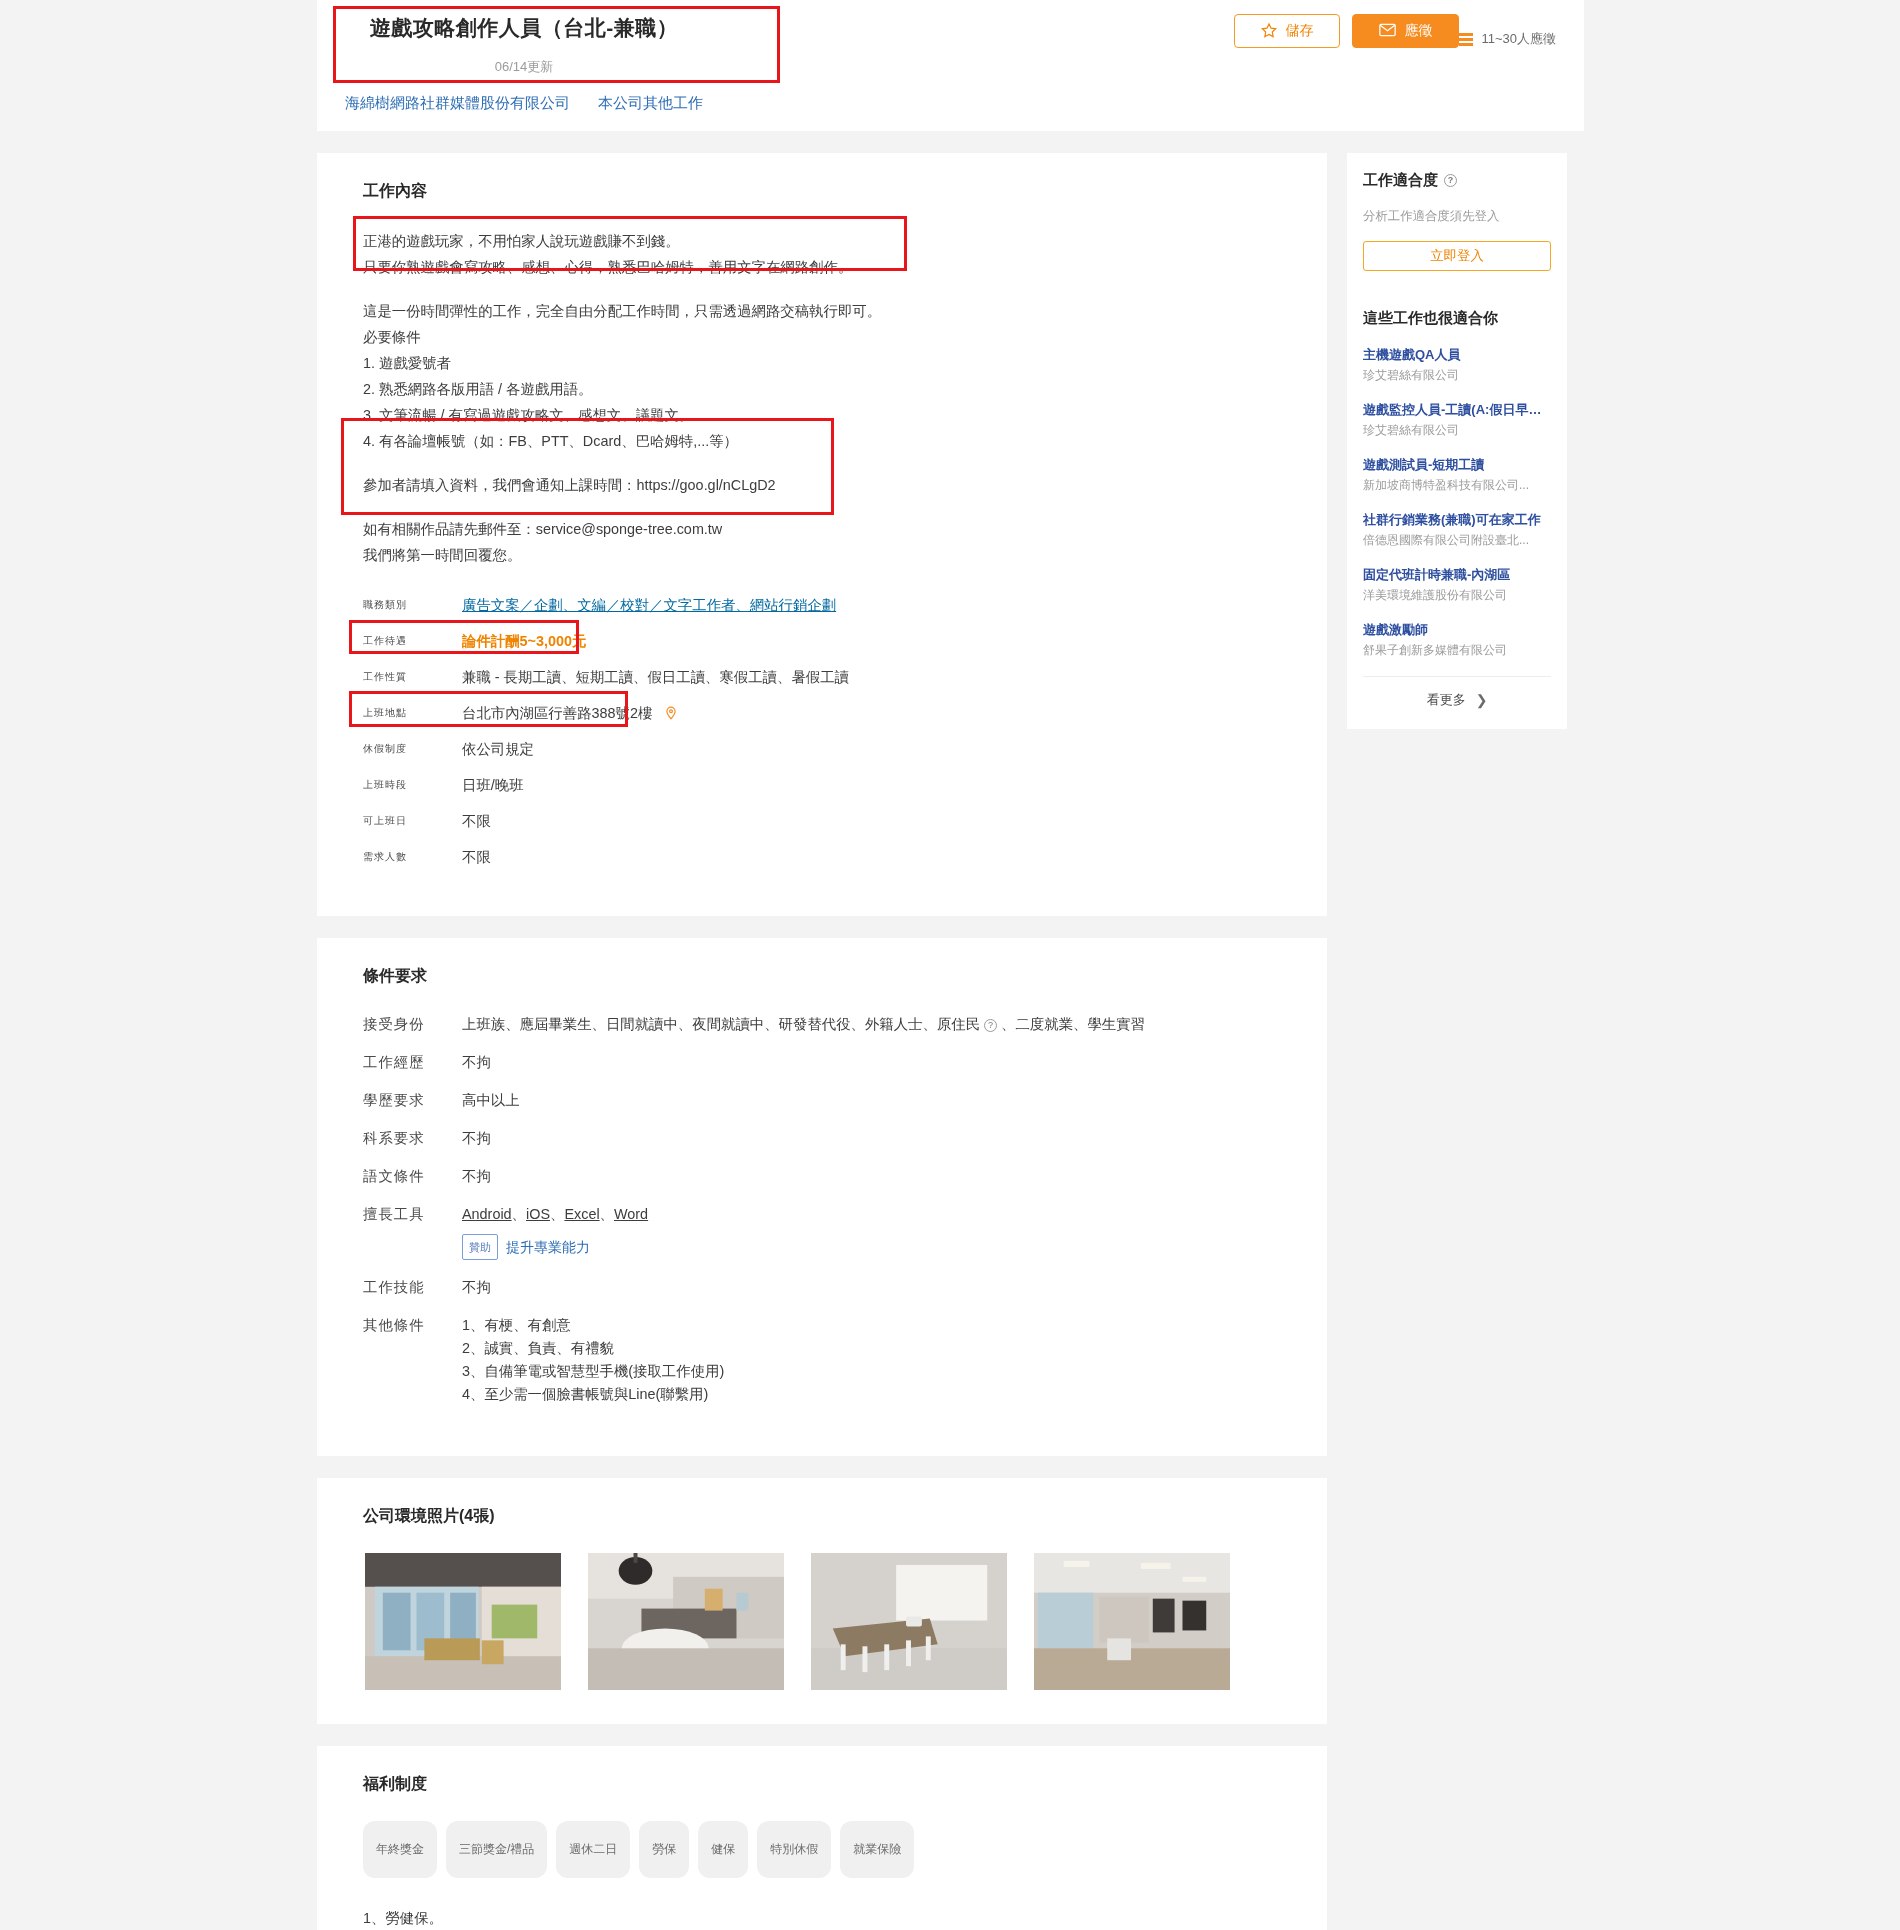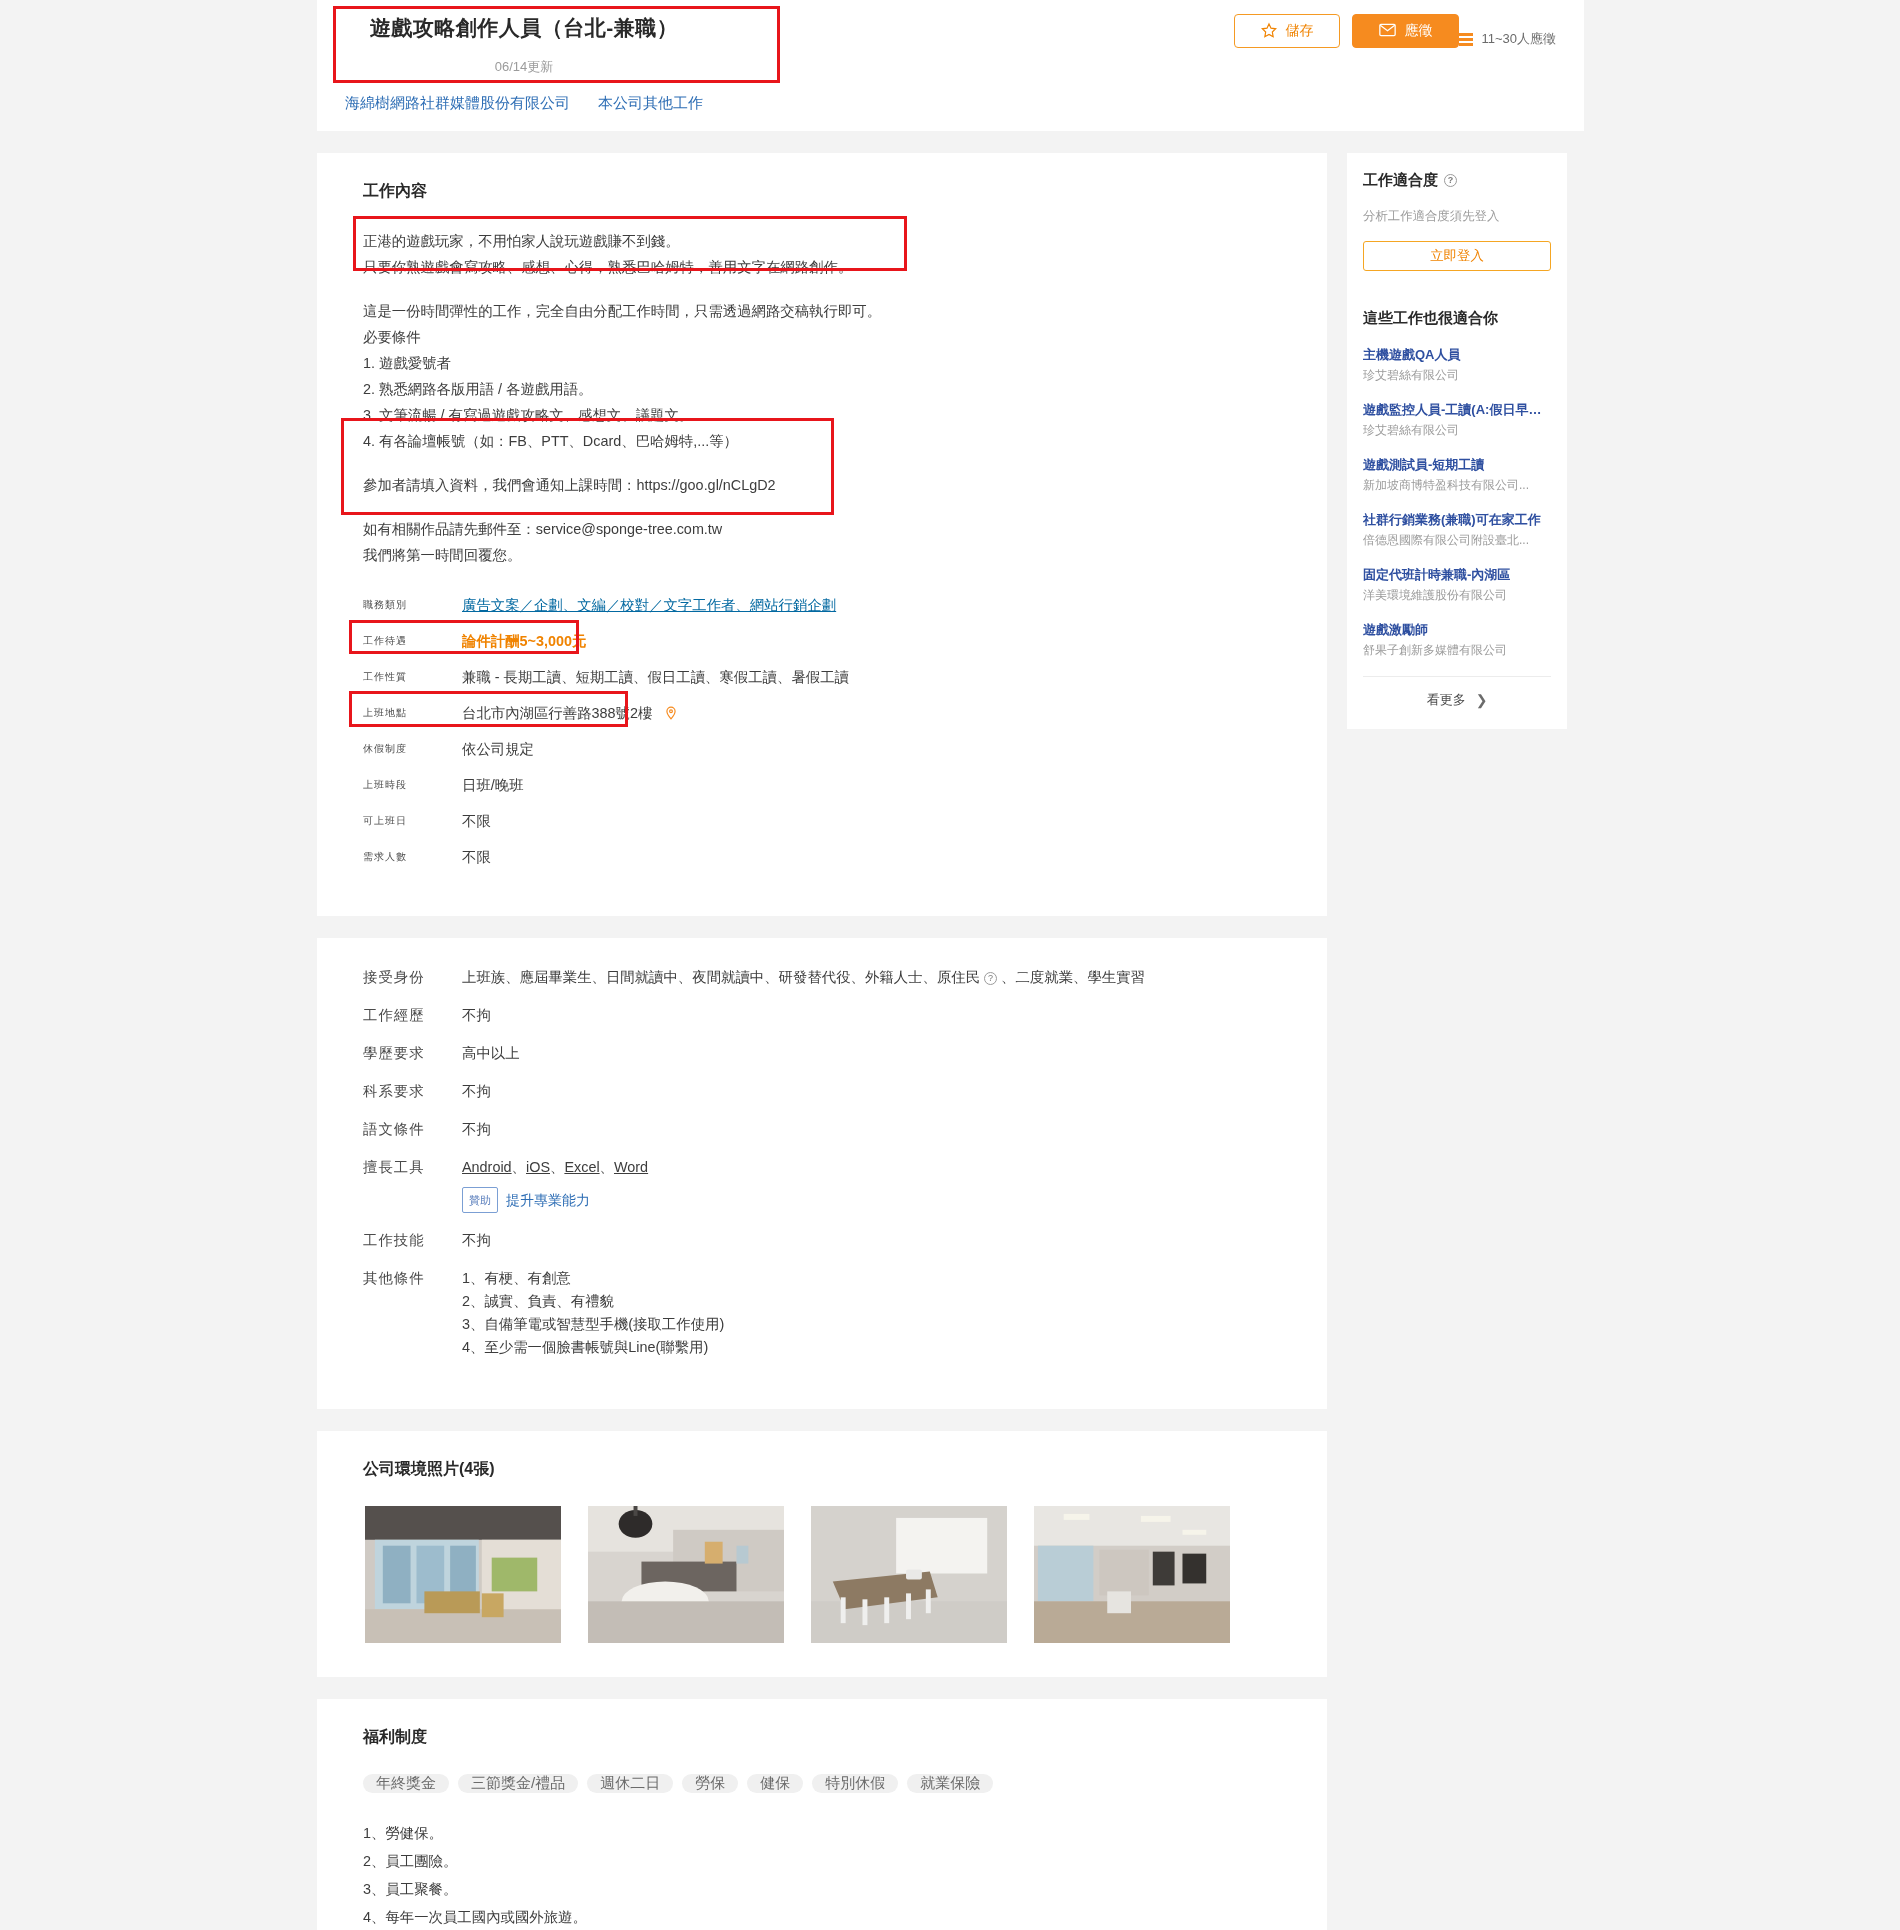--- a/index.html
+++ b/index.html
@@ -132,22 +132,22 @@
   .photo-strip { display: flex; gap: 27px; padding-left: 2px; }
   .photo {
     width: 196px; height: 137px; overflow: hidden; position: relative;
     background: #dadada;
   }
   .photo svg { display: block; width: 100%; height: 100%; }
 
   
   .tag-row { display: flex; gap: 9px; flex-wrap: wrap; margin-bottom: 26px; }
   .tag {
-    background: #f0f0f0; color: #6b6b6b; font-size: 15px;
-    border-radius: 12px; padding: 0 13px; white-space: nowrap;
+    background: #f0f0f0; color: #6b6b6b; font-size: 12px;
+    border-radius: 12px; padding: 20px 13px; white-space: nowrap;
   }
   .benefit-list div { font-size: 14.4px; line-height: 28px; color: #3d3d3d; }
 
   
   .side-card { background: #fff; padding: 18px 16px 20px 16px; }
   .side-title {
     font-size: 15px; font-weight: bold; color: #292929;
     display: flex; align-items: center; gap: 6px; margin-bottom: 18px;
   }
   .side-note { font-size: 12.4px; color: #9b9b9b; margin-bottom: 16px; }
@@ -297,20 +297,21 @@
           </div>
 
           <div class="d-row">
             <div class="d-label">需求人數</div>
             <div class="d-value">不限</div>
           </div>
         </div>
       </div>
 
       <div class="card">
+        <div class="card-title">條件要求</div>
 
         <div class="r-row">
           <div class="r-label">接受身份</div>
           <div class="r-value">
             <span>上班族、應屆畢業生、日間就讀中、夜間就讀中、研發替代役、外籍人士、原住民</span>
             <span class="qmark">?</span>
             <span>、二度就業、學生實習</span>
           </div>
         </div>
 

